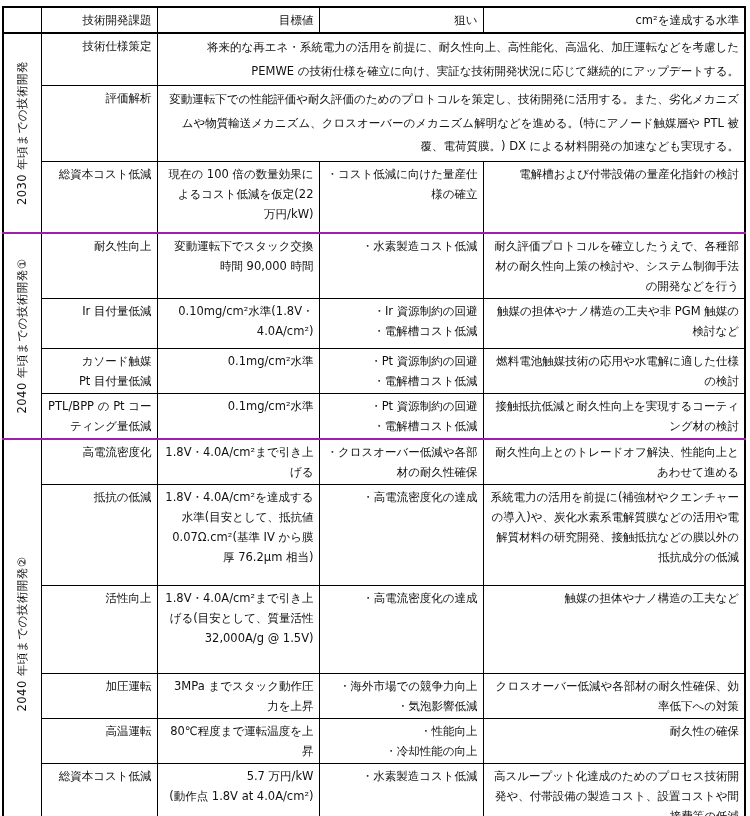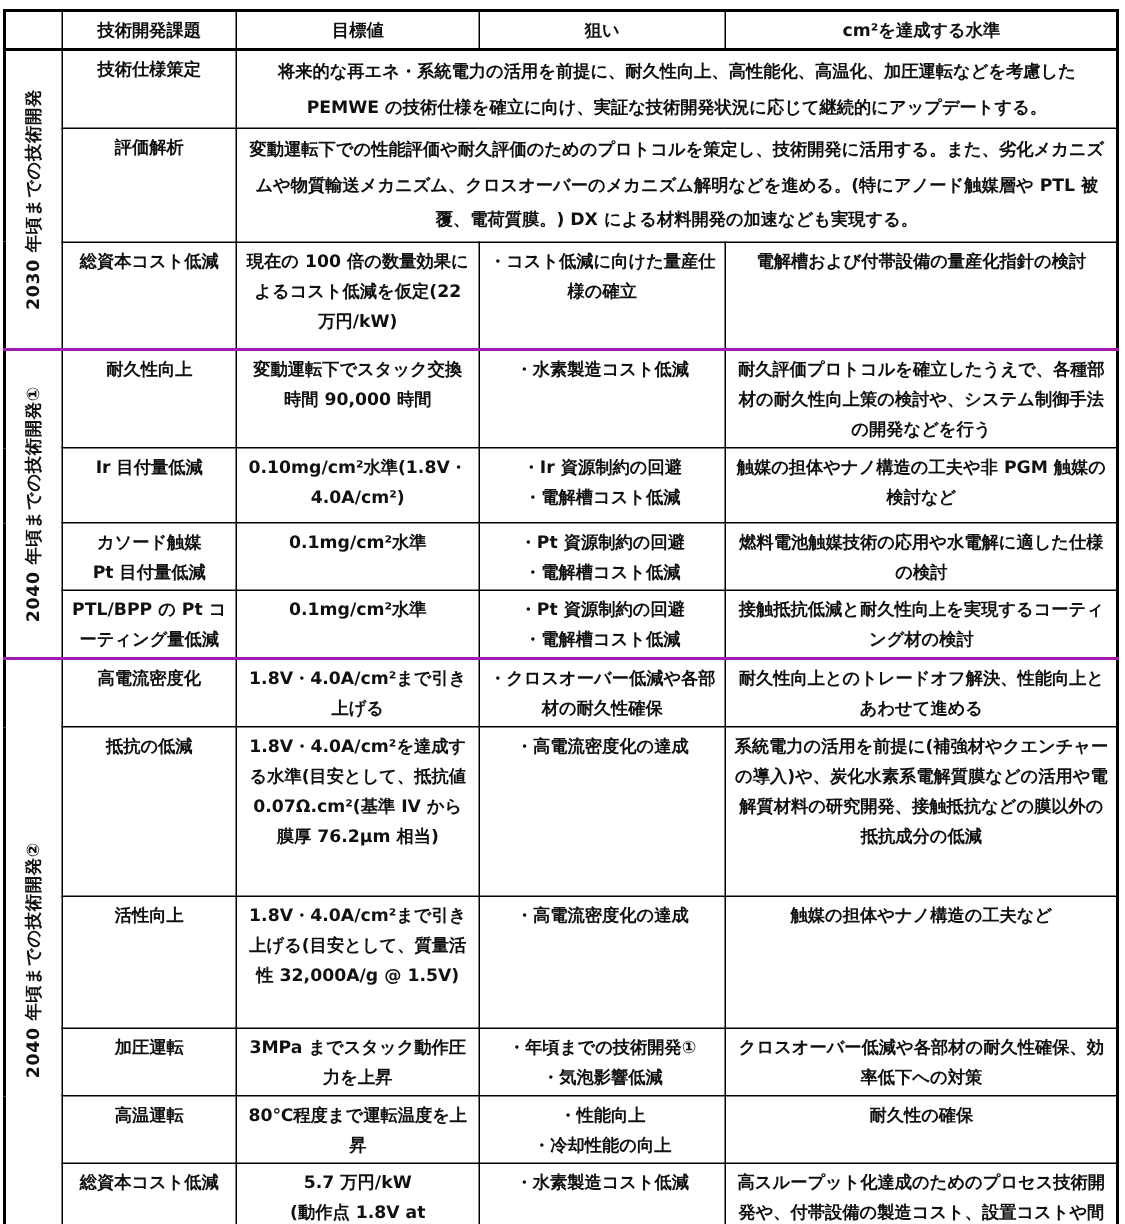--- a/index.html
+++ b/index.html
@@ -23,25 +23,25 @@
     border: 2px solid #000;
   }
   col.c-group  { width: 38px; }
   col.c-task   { width: 116px; }
   col.c-target { width: 162px; }
   col.c-aim    { width: 164px; }
   col.c-policy { width: 262px; }
   th, td {
     border: 1px solid #000;
     vertical-align: top;
-    text-align: center;
+    text-align: right;
     padding: 2px 5px 2px 6px;
     font-size: 11.5px;
     line-height: 20px;
-    font-weight: 700;
+    font-weight: 400;
     white-space: pre-line;
     overflow: hidden;
   }
   tr.header-row th {
     height: 20px;
     line-height: 18px;
     vertical-align: middle;
     border-bottom: 2px solid #000;
   }
   td.group-cell {
@@ -135,36 +135,36 @@
 
   <tr class="group-start" style="height:44px;">
     <td class="group-cell" rowspan="6">
       <div class="vlabel">2040 年頃までの技術開発②</div>
     </td>
     <td>高電流密度化</td>
     <td>1.8V・4.0A/cm²まで引き上げる</td>
     <td>・クロスオーバー低減や各部材の耐久性確保</td>
     <td>耐久性向上とのトレードオフ解決、性能向上とあわせて進める</td>
   </tr>
-  <tr style="height:113px;">
+  <tr style="height:101px;">
     <td>抵抗の低減</td>
     <td>1.8V・4.0A/cm²を達成する水準(目安として、抵抗値 0.07Ω.cm²(基準 IV から膜厚 76.2μm 相当)</td>
     <td>・高電流密度化の達成</td>
     <td>系統電力の活用を前提に(補強材やクエンチャーの導入)や、炭化水素系電解質膜などの活用や電解質材料の研究開発、接触抵抗などの膜以外の抵抗成分の低減</td>
   </tr>
   <tr style="height:88px;">
     <td>活性向上</td>
     <td>1.8V・4.0A/cm²まで引き上げる(目安として、質量活性 32,000A/g @ 1.5V)</td>
     <td>・高電流密度化の達成</td>
     <td>触媒の担体やナノ構造の工夫など</td>
   </tr>
   <tr style="height:40px;">
     <td>加圧運転</td>
     <td>3MPa までスタック動作圧力を上昇</td>
-    <td>・年頃までの技術開発①
+    <td>・海外市場での競争力向上
 ・気泡影響低減</td>
     <td>クロスオーバー低減や各部材の耐久性確保、効率低下への対策</td>
   </tr>
   <tr style="height:42px;margin-top:48px;">
     <td>高温運転</td>
     <td>80℃程度まで運転温度を上昇</td>
     <td>・性能向上
 ・冷却性能の向上</td>
     <td>耐久性の確保</td>
   </tr>

